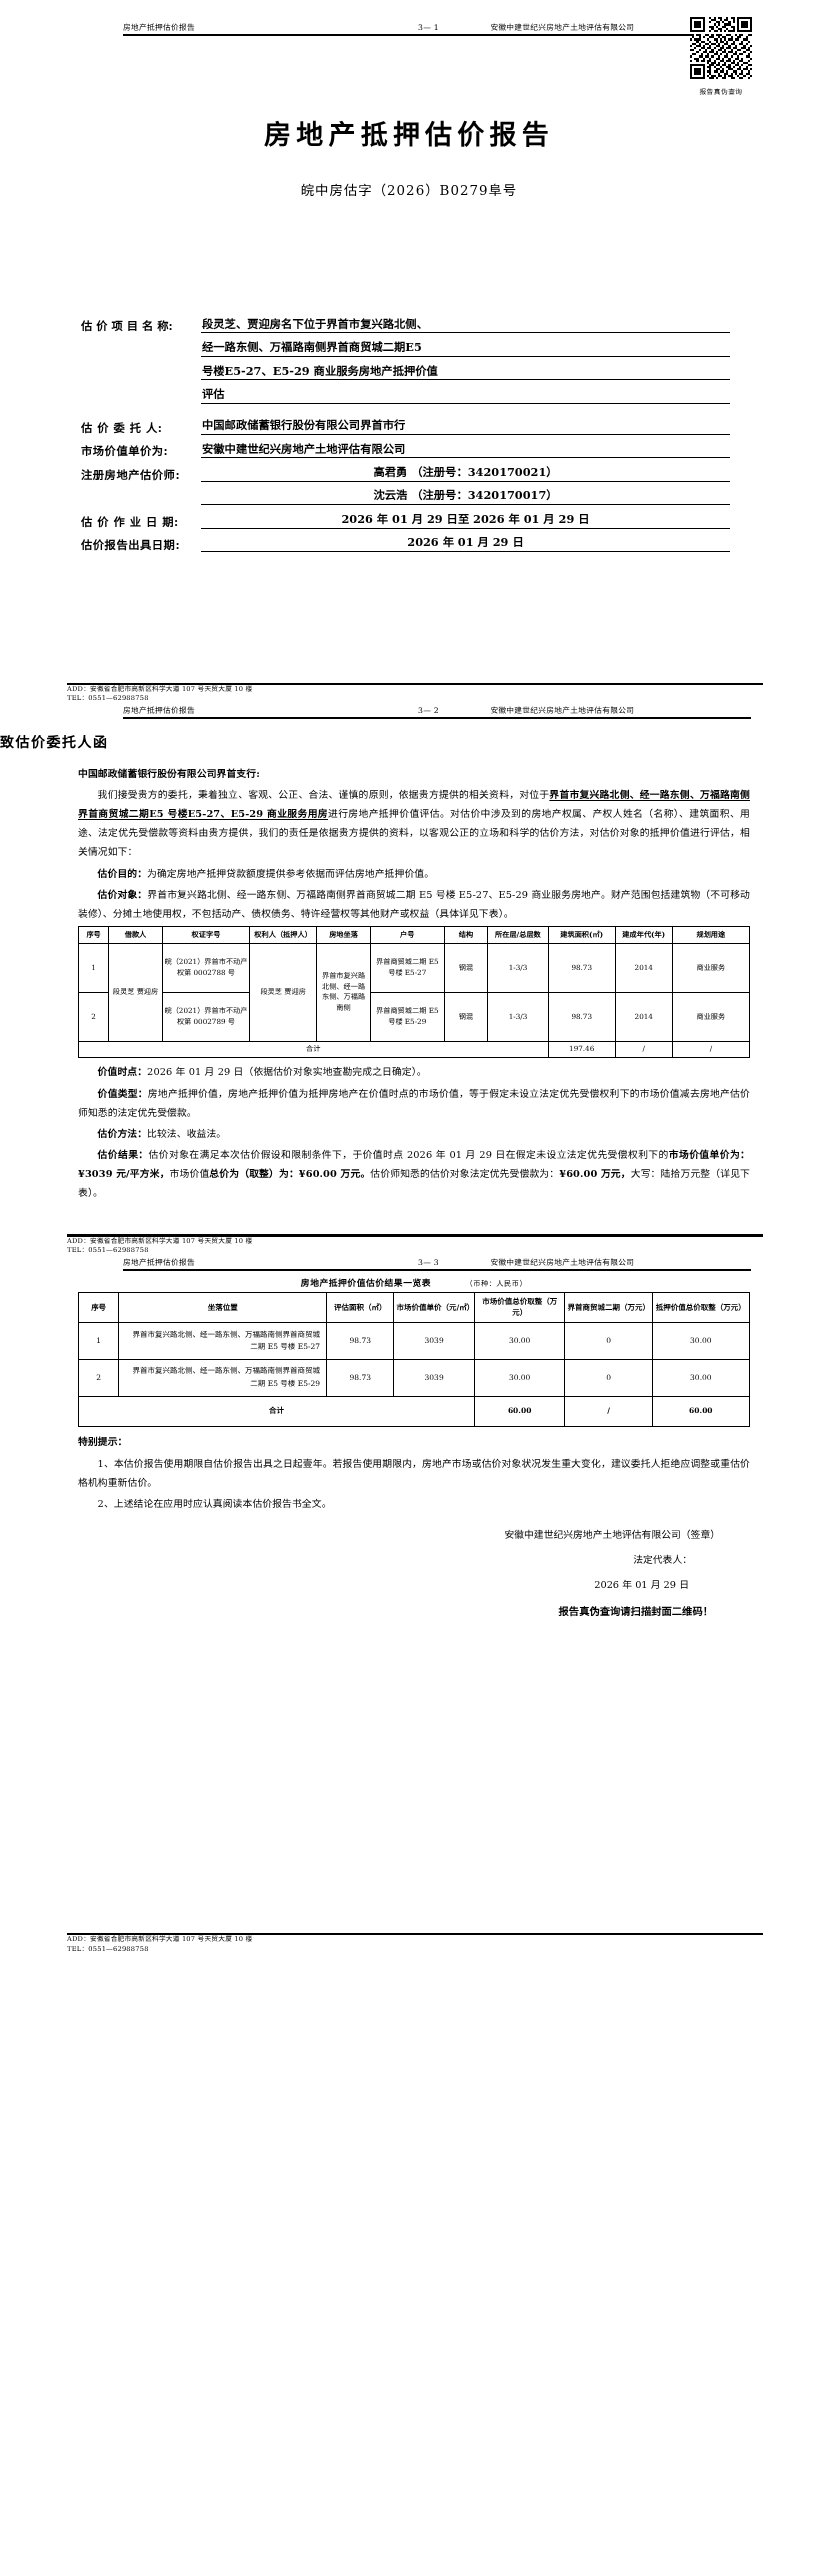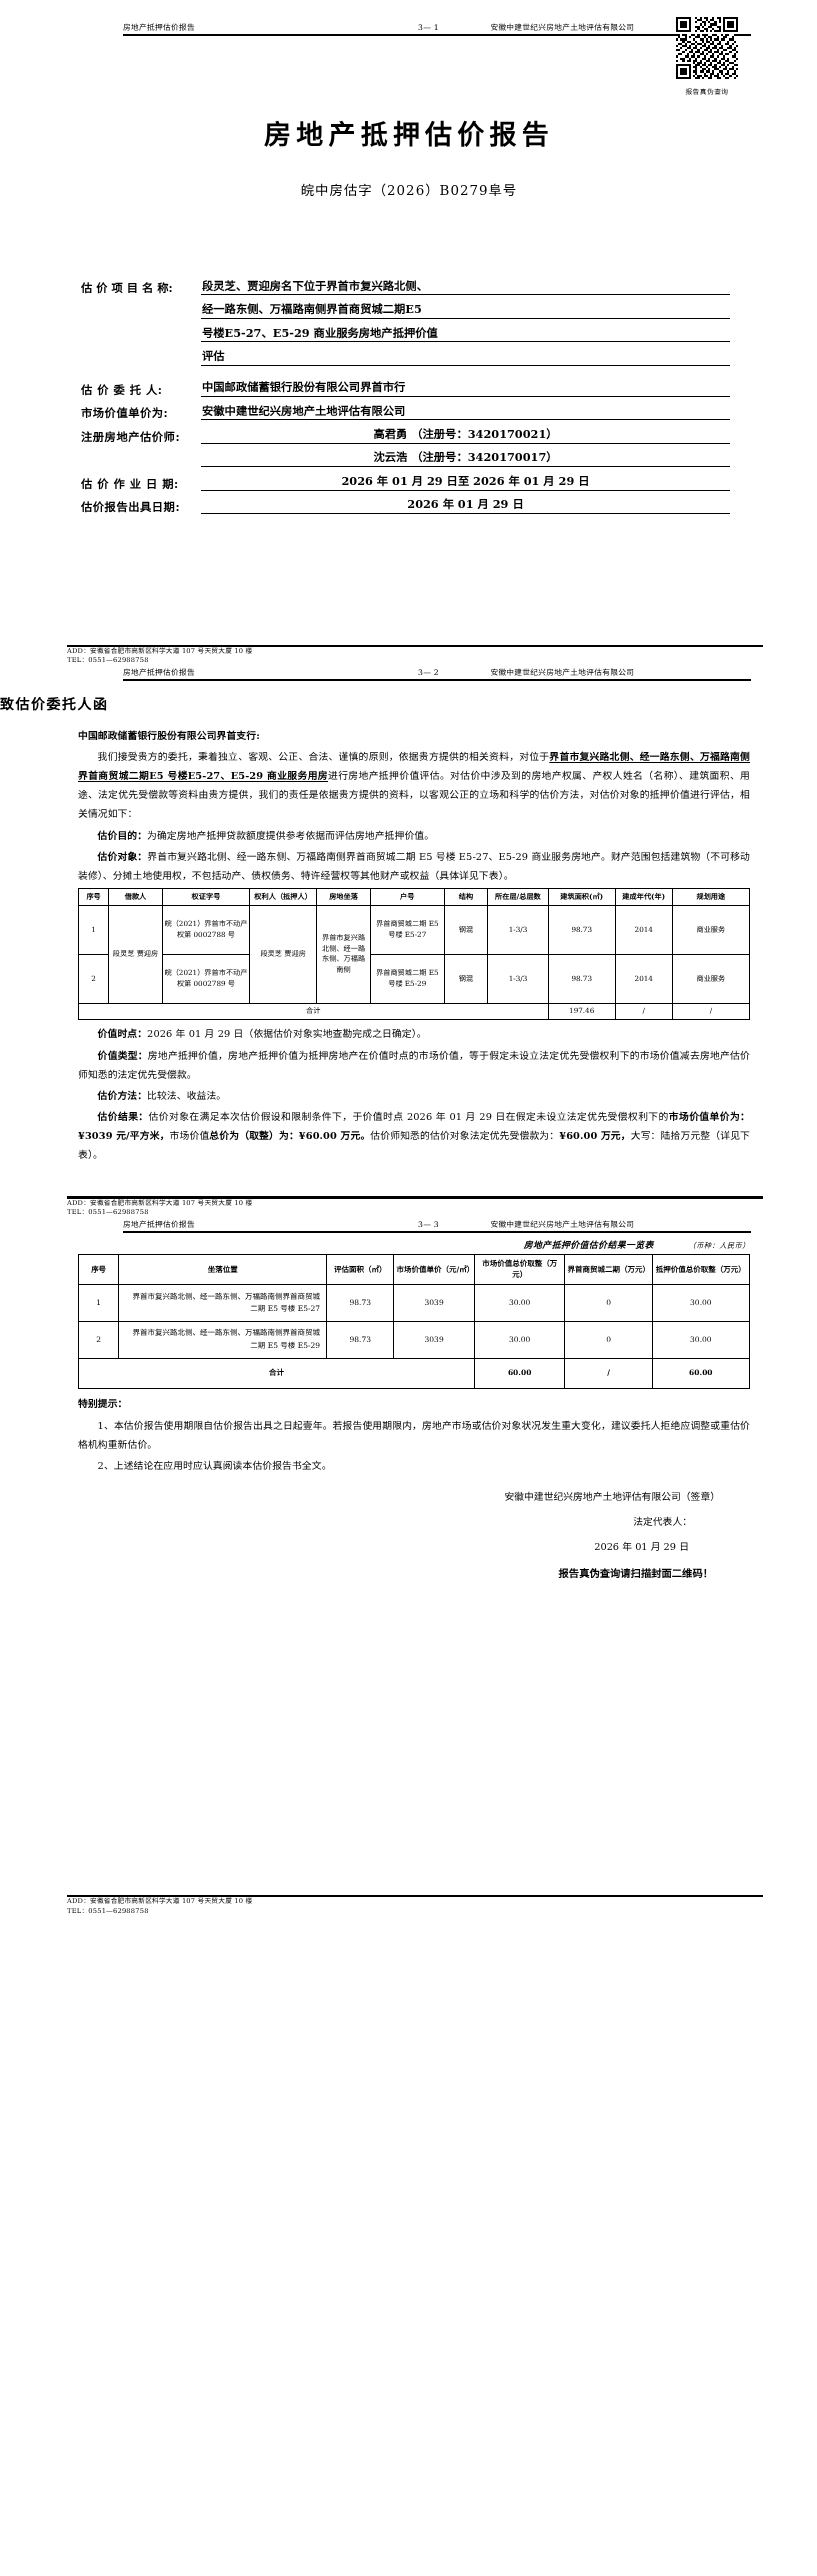--- a/index.html
+++ b/index.html
@@ -20,42 +20,42 @@
     letter-spacing:0.3px;
   }
   .running-head .rh-left { width:258px; }
   .running-head .rh-page { width:95px; text-align:center; font-family:"DejaVu Serif",serif;}
   .running-head .rh-right { flex:1; text-align:left; padding-left:14.4px; }
   .rule-thick { height:2.1px; background:#000; margin:0 67px 0 123px; }
   .rule-thick.full { margin:0 55px 0 67px; }
 
   
   .qr-wrap {
-    position:absolute; right:80px; top:17px;
+    position:absolute; right:66px; top:17px;
     width:62px; text-align:center;
   }
   .qr-box { width:62px; height:62px; }
   .qr-caption { font-size:6.7px; margin-top:4.6px; letter-spacing:0.5px; }
 
   .cover-title {
     text-align:center;
     font-size:27px;
     font-weight:700;
     letter-spacing:5.2px;
     margin:77px 0 0 0;
     font-family:"DejaVu Serif","Liberation Serif",serif;
   }
   .cover-subtitle {
     text-align:center;
     font-size:13.4px;
     letter-spacing:1px;
     margin:27px 0 0 0;
   }
 
-  .fields { margin:80px 0 0 0; padding:0 88px 16px 81px; }
+  .fields { margin:118px 0 0 0; padding:0 88px 16px 81px; }
   .field-row { display:flex; align-items:flex-end; margin-bottom:6.7px; font-size:11.3px; }
   .field-label {
     width:120px; flex:0 0 120px;
     font-weight:700;
     letter-spacing:0.5px;
     white-space:nowrap;
   }
   .field-label.spread { display:flex; justify-content:space-between; }
   .field-label.spread span:last-child { letter-spacing:0; }
   .field-value {
@@ -112,26 +112,25 @@
   }
   table.grid th { font-weight:700; }
   table.grid .tall td { height:49px; }
 
   table.grid2 { font-size:7.5px; }
   table.grid2 th, table.grid2 td { padding:3.6px 2.1px; }
   table.grid2 .loc { text-align:right; line-height:1.7; padding:5.2px 6.2px; }
   table.grid2 .total td { font-weight:700; height:30px; }
 
   .tbl-caption {
-    text-align:right;
+    text-align:center;
     font-size:8.8px;
     font-weight:700;
     letter-spacing:0.5px;
     margin:5.2px 0 3.1px 0;
-    font-style:italic;
   }
 
   
   .sig { margin-top:10.3px; font-size:9.8px; line-height:2.55; }
   .sig .r { text-align:right; padding-right:30px; }
   .sig .r2 { text-align:right; padding-right:58px; }
   .sig .r3 { text-align:right; padding-right:61px; }
   .sig .r4 { text-align:right; padding-right:37px; font-weight:700; font-size:10.3px; }
 
   .spacer-lg { height:108px; }

